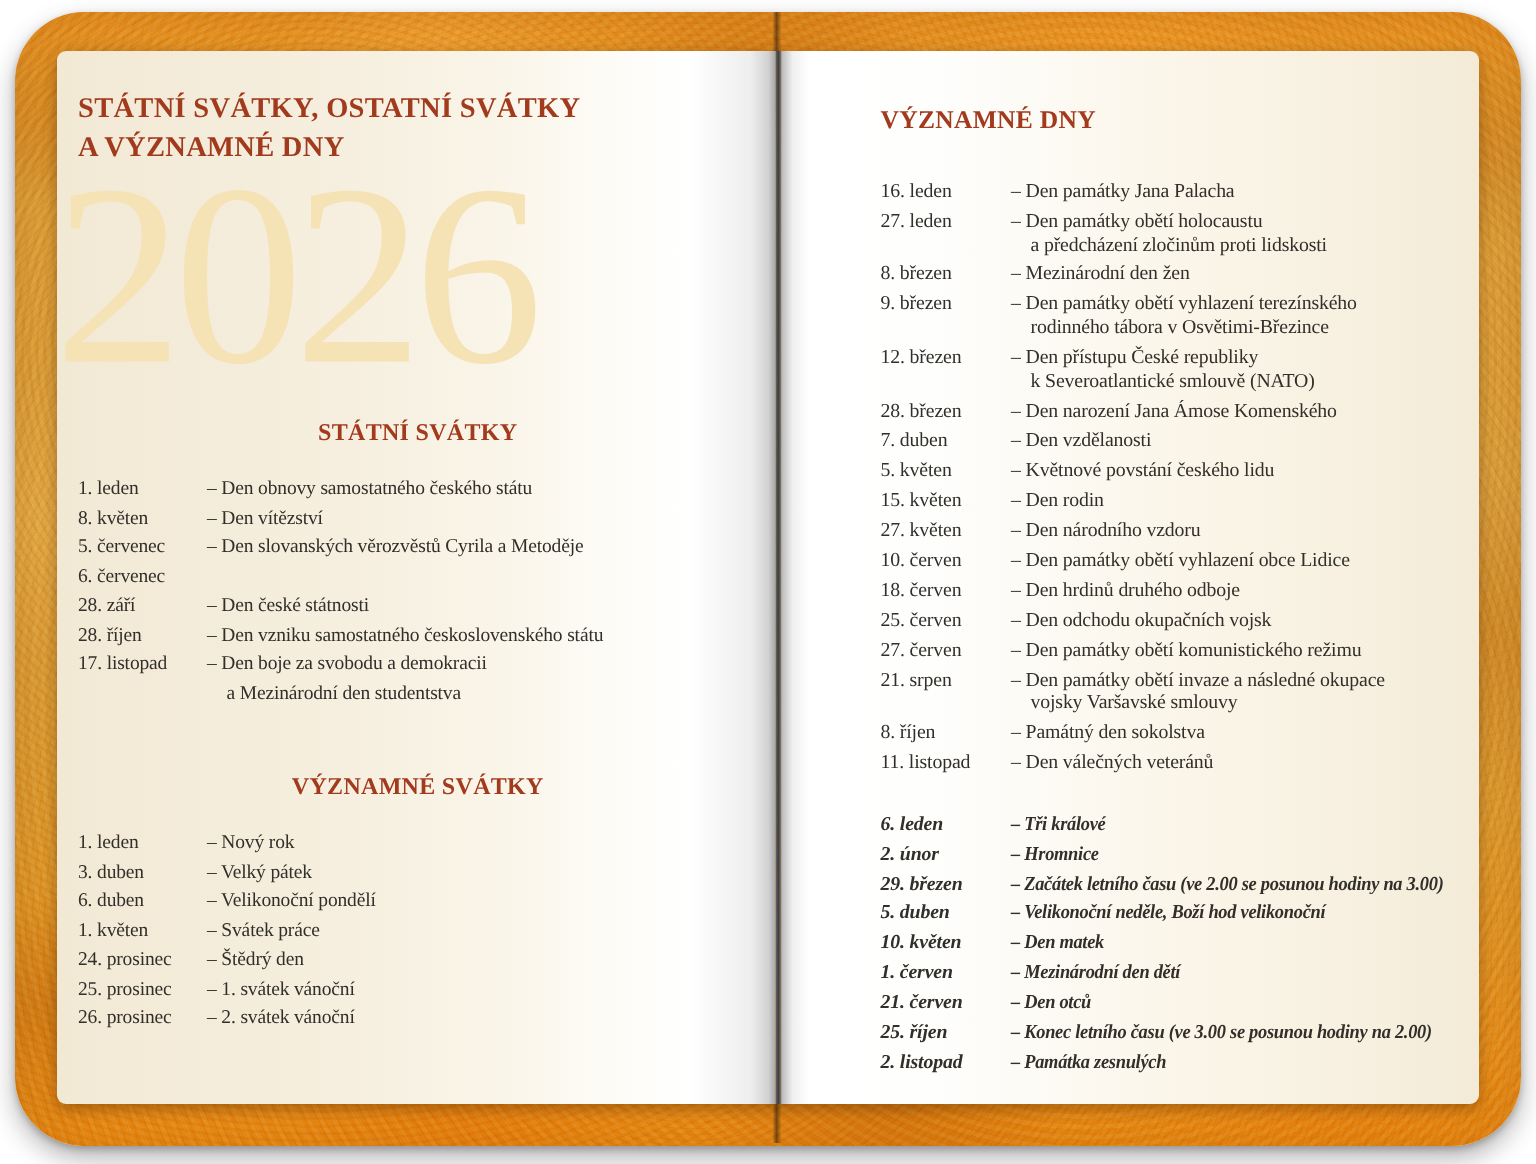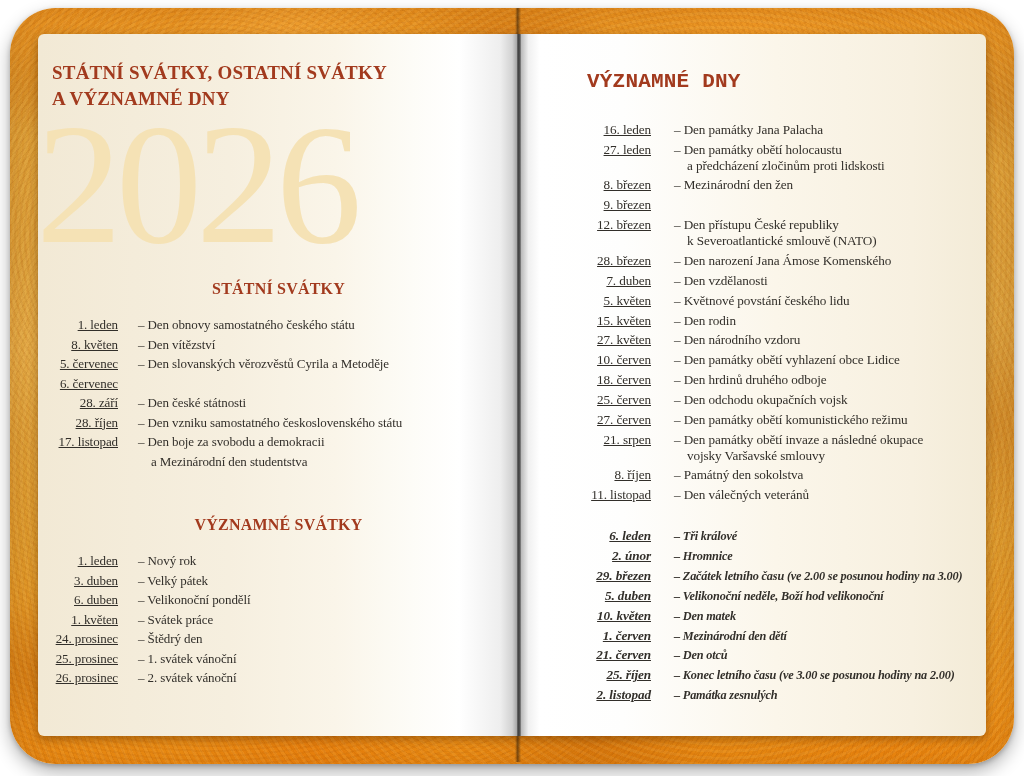--- a/index.html
+++ b/index.html
@@ -53,25 +53,25 @@
   .red{color:#a23a1e;}
   .page-title{position:absolute;left:14px;top:26px;font-size:19px;font-weight:bold;
     line-height:25.5px;letter-spacing:0.2px;}
   .year{position:absolute;left:-2px;top:64px;font-size:172px;line-height:1;
     letter-spacing:-6px;color:#f5e2b5;font-weight:normal;}
   .section{position:absolute;left:14px;right:12px;}
   .section.s1{top:246px;}
   .section.s2{top:482px;}
   .section-heading{font-size:16px;font-weight:bold;letter-spacing:0.2px;margin:0 0 17px 0;text-align:center;}
   .right-content{position:absolute;left:66px;top:36px;right:4px;}
-  .right-heading{font-size:21px;font-weight:bold;letter-spacing:0.2px;margin:0 0 29px 0;font-family:Liberation Mono, monospace;}
+  .right-heading{font-size:17px;font-weight:bold;letter-spacing:0.2px;margin:0 0 29px 0;}
 
   .hlist{margin:0;padding:0;}
   .row{display:flex;align-items:flex-start;color:#322f2a;letter-spacing:-0.1px;}
-  .date{text-align:right;flex:none;white-space:nowrap;text-decoration:underline;}
+  .date{text-align:left;flex:none;white-space:nowrap;}
   .desc{margin-left:20px;}
   .desc-line{white-space:nowrap;}
   .desc-line + .desc-line{padding-left:13px;}
 
   
   .page.left .row{font-size:13px;line-height:19.5px;}
   .page.left .date{width:66px;}
   
   .page.right .row{font-size:13.2px;line-height:15.7px;margin-bottom:4.2px;}
   .page.right .date{width:64px;}
@@ -232,20 +232,24 @@
 
             <div class="row">
               <div class="date">8. březen</div>
               <div class="desc">
                 <div class="desc-line">– Mezinárodní den žen</div>
               </div>
             </div>
 
             <div class="row">
               <div class="date">9. březen</div>
+              <div class="desc">
+                <div class="desc-line">– Den památky obětí vyhlazení terezínského</div>
+                <div class="desc-line">rodinného tábora v Osvětimi-Březince</div>
+              </div>
             </div>
 
             <div class="row">
               <div class="date">12. březen</div>
               <div class="desc">
                 <div class="desc-line">– Den přístupu České republiky</div>
                 <div class="desc-line">k Severoatlantické smlouvě (NATO)</div>
               </div>
             </div>
 

